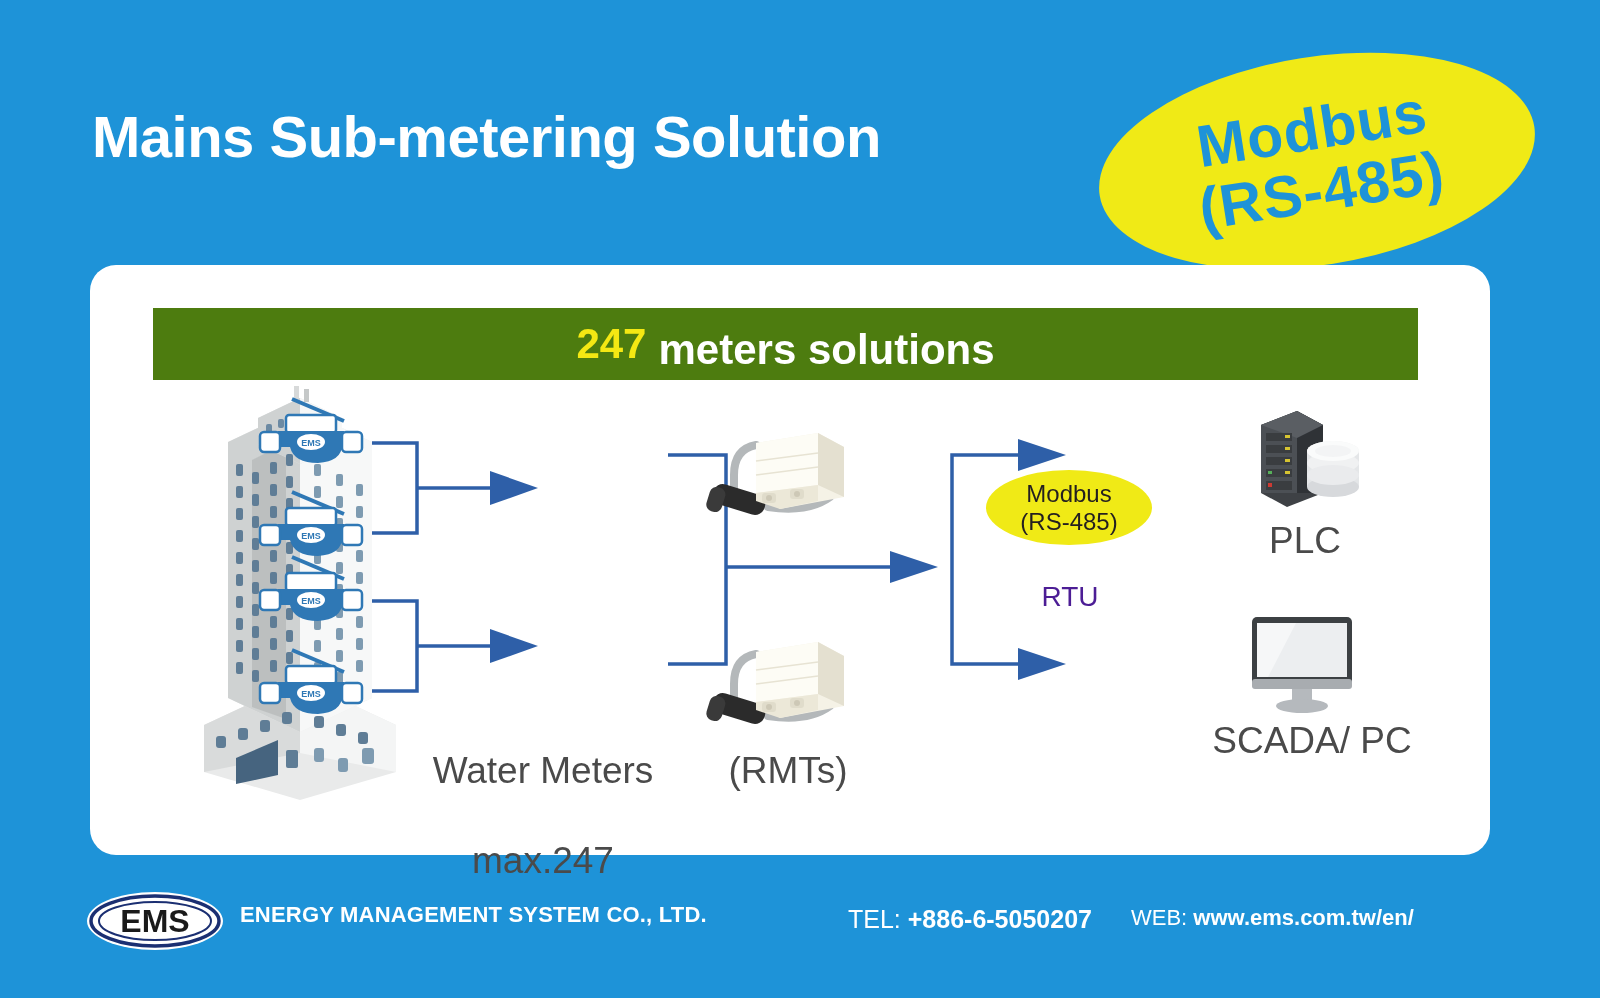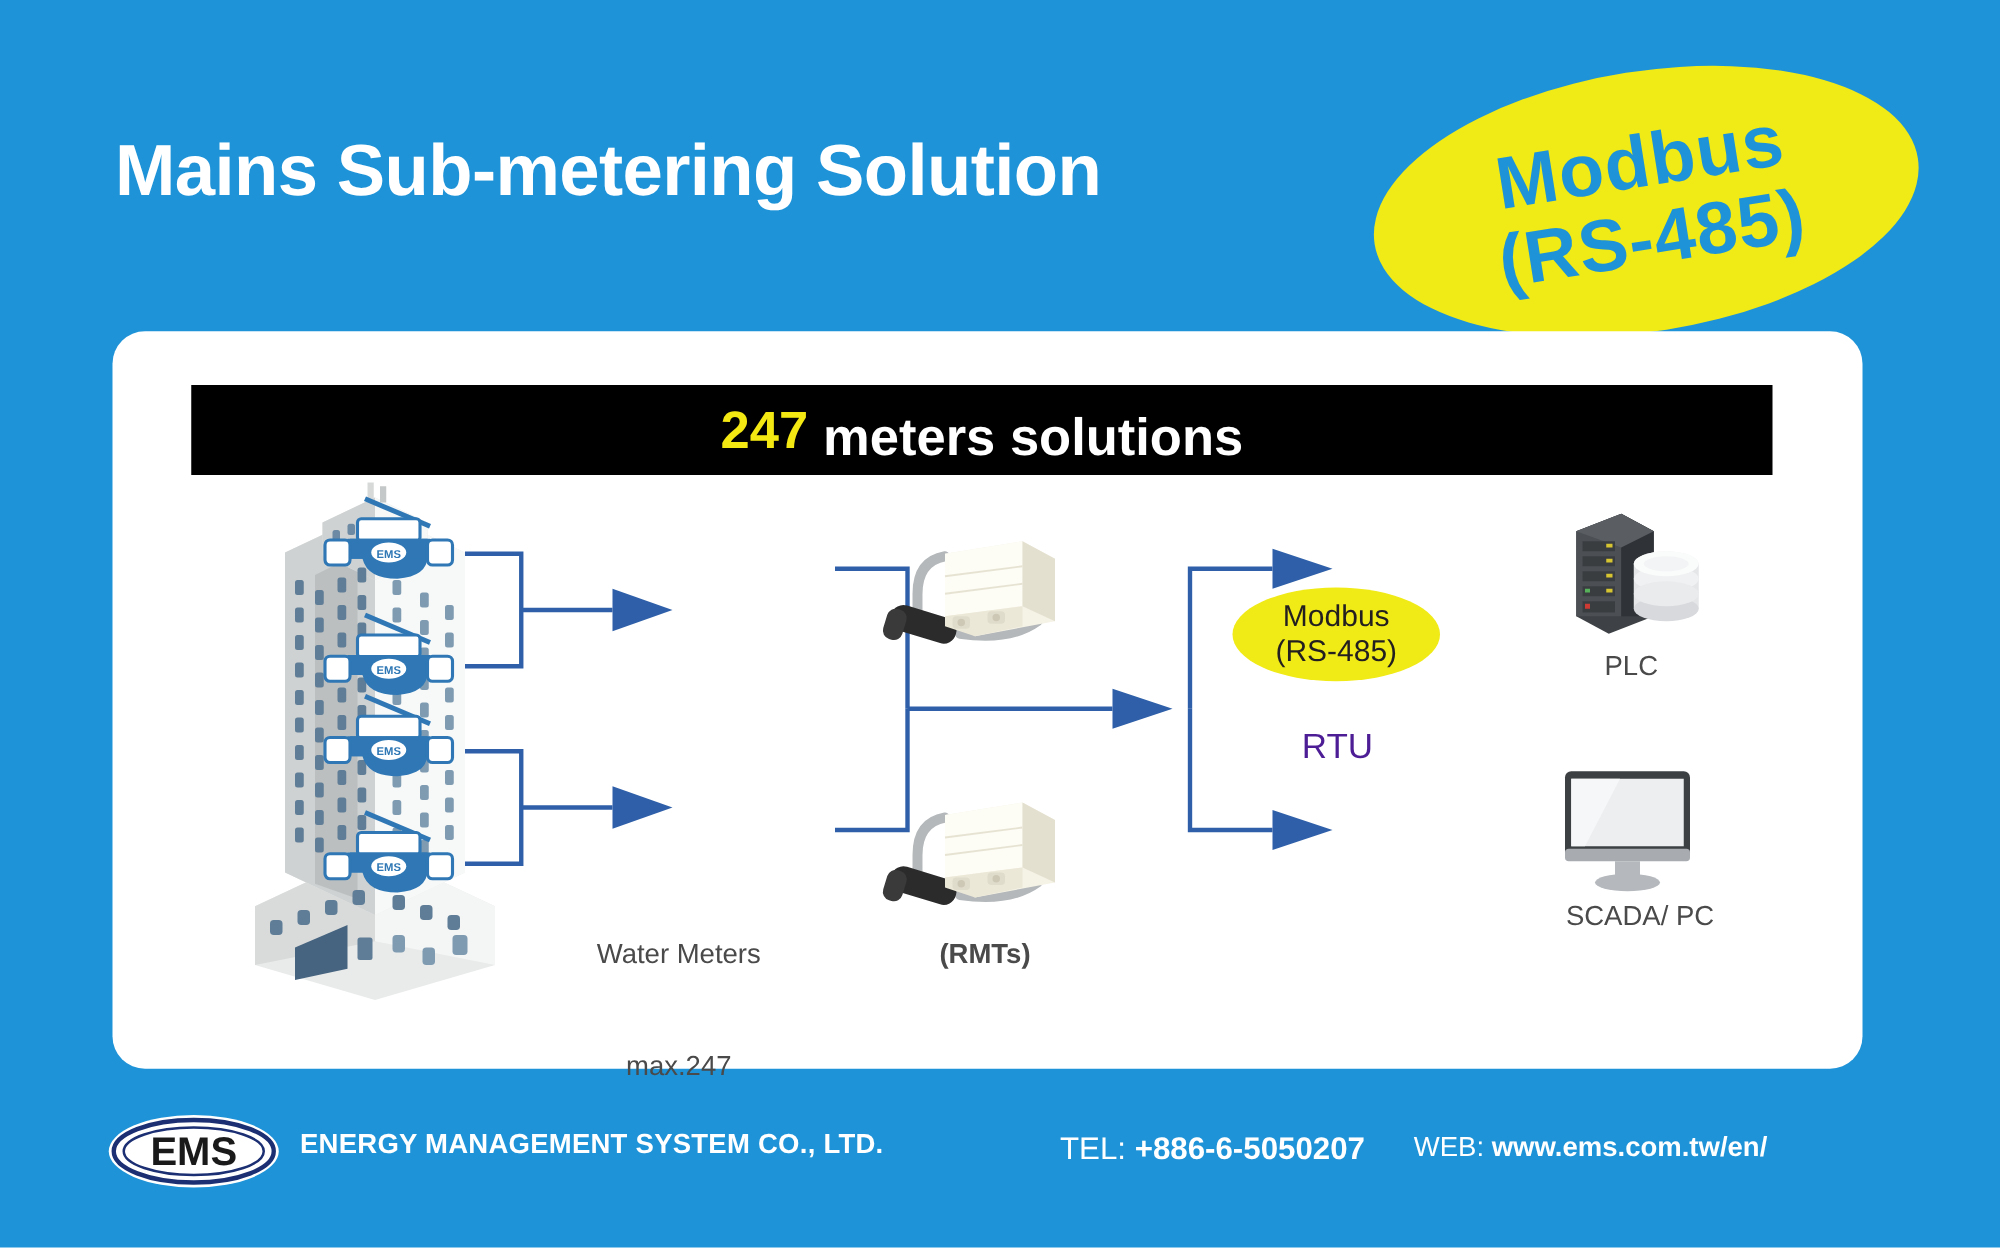--- a/index.html
+++ b/index.html
@@ -66,21 +66,21 @@
     background: #ffffff;
     border-radius: 26px;
   }
 
   #banner {
     position: absolute;
     left: 63px;
     top: 43px;
     width: 1265px;
     height: 72px;
-    background: #000000;
+    background: #4d7c0f;
     display: flex;
     align-items: center;
     justify-content: center;
   }
   #banner-count {
     color: #f4e813;
     font-size: 42px;
     font-weight: 700;
     margin-right: 12px;
   }
@@ -95,21 +95,21 @@
   #diagram {
     position: absolute;
     left: 0; top: 0;
     width: 1400px; height: 590px;
   }
   #diagram svg { position: absolute; left: 0; top: 0; }
 
   .node-label {
     position: absolute;
     color: #4a4a4a;
-    font-size: 22px;
+    font-size: 37px;
     text-align: center;
     white-space: nowrap;
   }
 
   
   .water-meter { position: absolute; width: 118px; height: 74px; }
 
   .rmt-device { position: absolute; width: 175px; height: 108px; }
 
   .plc-icon    { position: absolute; width: 116px; height: 104px; }
@@ -507,21 +507,21 @@
         <polygon points="9,10 48,10 20,64 9,64" fill="#f6f7f8"></polygon>
         <rect x="4" y="66" width="100" height="10" rx="3" fill="#a8acb0"></rect>
         <rect x="44" y="76" width="20" height="12" fill="#b5b9bd"></rect>
         <ellipse cx="54" cy="93" rx="26" ry="7" fill="#b5b9bd"></ellipse>
       </svg>
     </div>
     <div class="node-label" style="left:1122px;top:455px;width:200px;">SCADA/ PC</div>
 
     <div class="node-label" style="left:318px;top:485px;width:270px;">Water Meters</div>
     <div class="node-label" style="left:318px;top:535px;width:270px;margin-top:40px;">max.247</div>
-    <div class="node-label" style="left:608px;top:485px;width:180px;font-weight:bold;">(RMTs)</div>
+    <div class="node-label" style="left:608px;top:485px;width:180px;">(RMTs)</div>
 
   </div>
 </div>
 
 <div id="footer">
   <div id="ems-logo">
     <svg width="140" height="62" viewBox="0 0 140 62">
       <ellipse cx="70" cy="31" rx="68" ry="29" fill="#ffffff"></ellipse>
       <ellipse cx="70" cy="31" rx="64" ry="25" fill="none" stroke="#1b2f72" stroke-width="3.5"></ellipse>
       <ellipse cx="70" cy="31" rx="56" ry="19" fill="none" stroke="#1b2f72" stroke-width="2"></ellipse>

